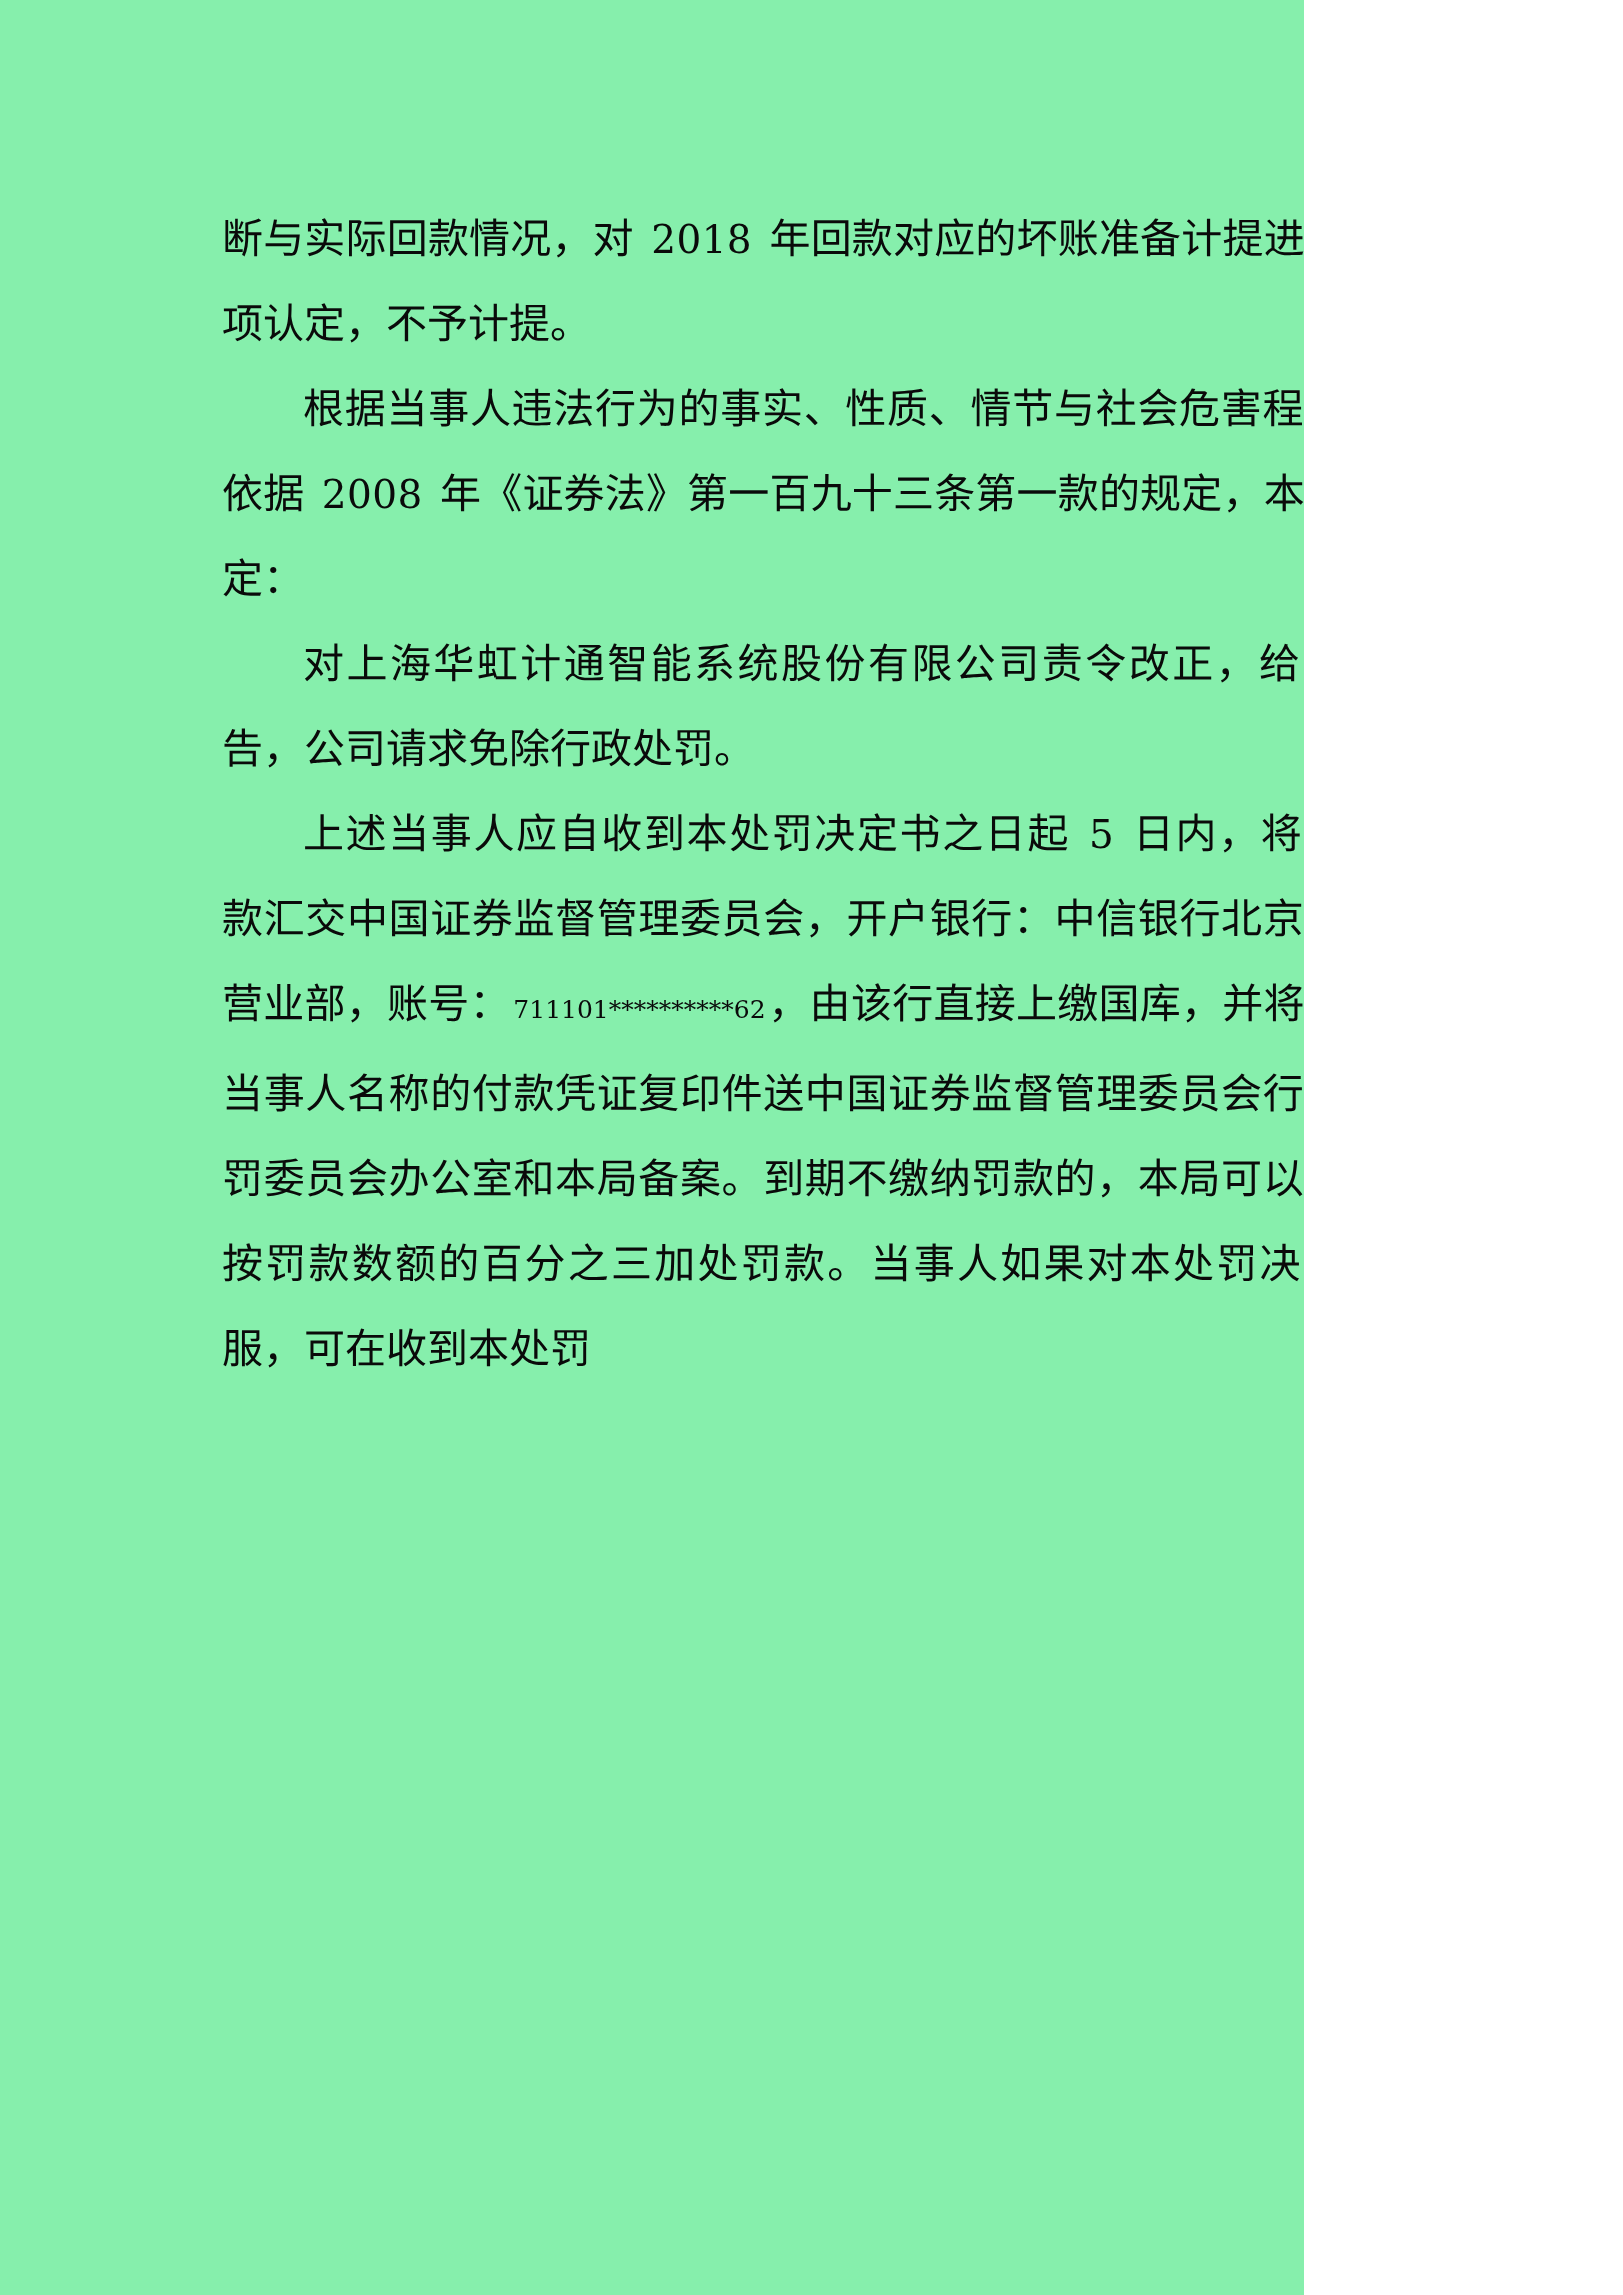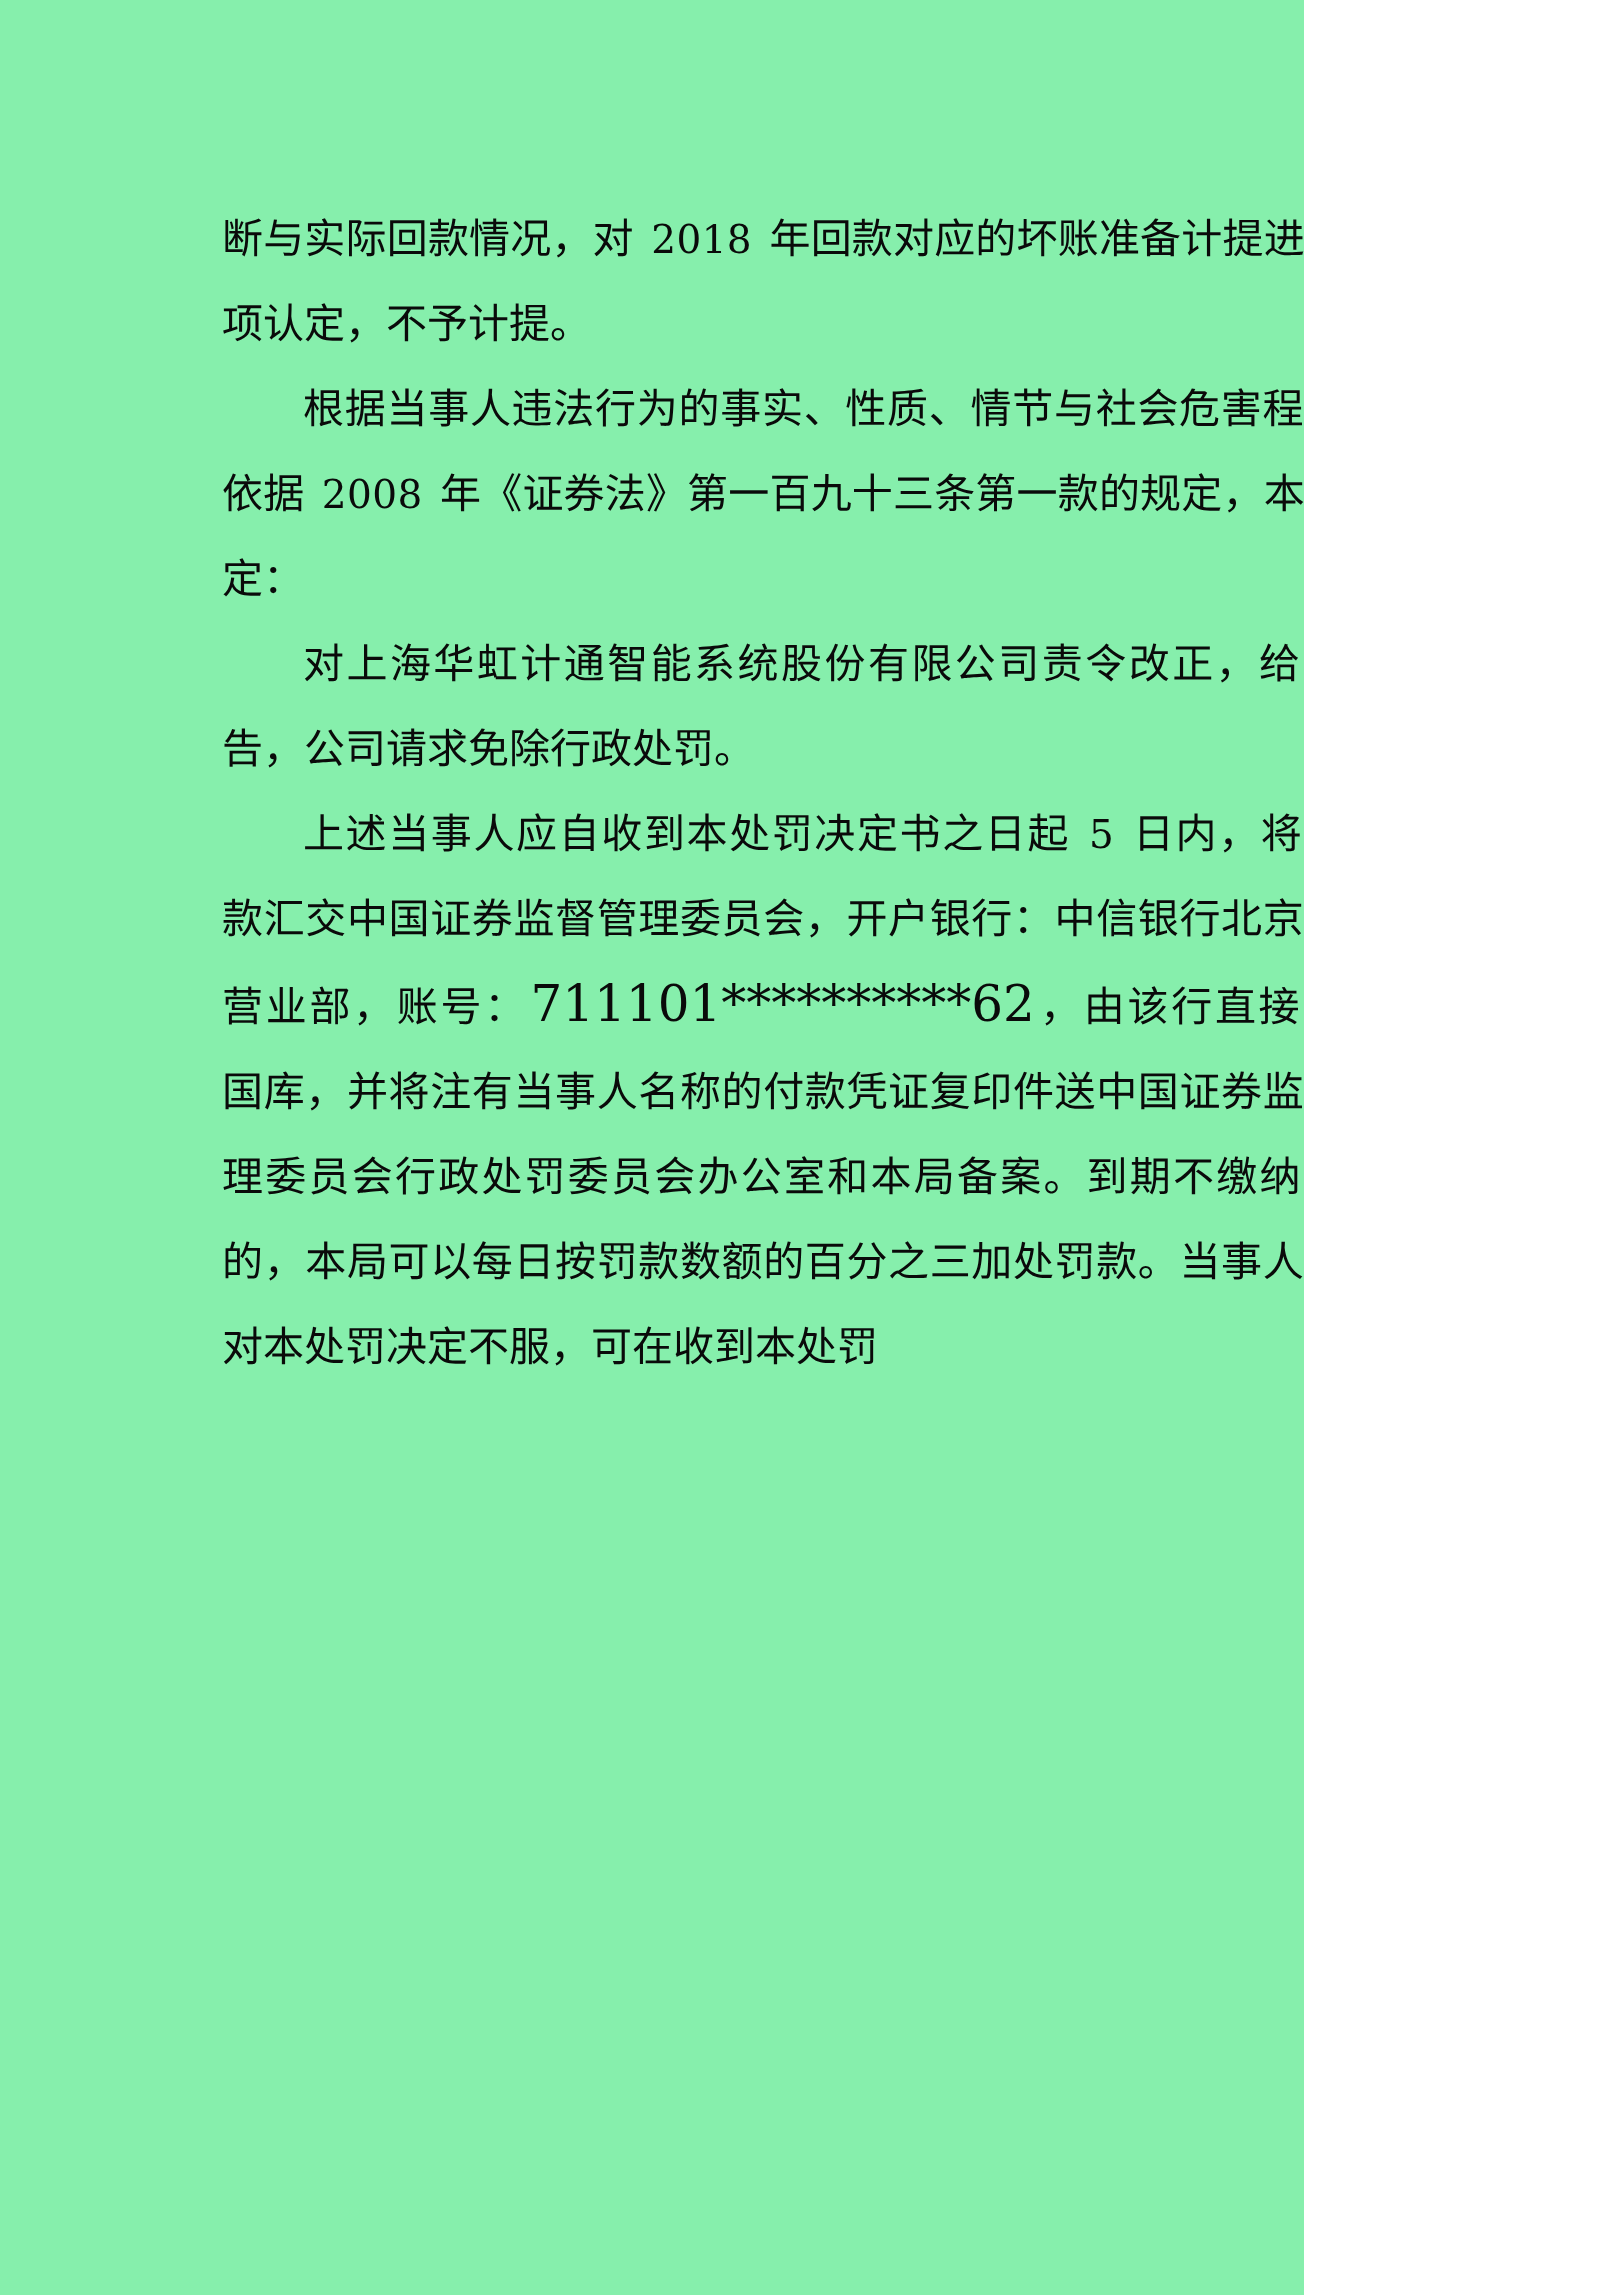--- a/index.html
+++ b/index.html
@@ -51,21 +51,21 @@
 
   
   .num {
     font-family: "DejaVu Serif", "Liberation Serif", serif;
     font-size: 39px;
     padding: 0 4.2px;
     letter-spacing: 0.4px;
   }
   .acct {
     font-family: "DejaVu Serif", "Liberation Serif", serif;
-    font-size: 50px;
+    font-size: 25px;
     padding: 0 2.5px;
     letter-spacing: 0px;
   }
 </style>
 </head>
 <body>
 
 <div id="page">
 
   <div id="doc-body">

